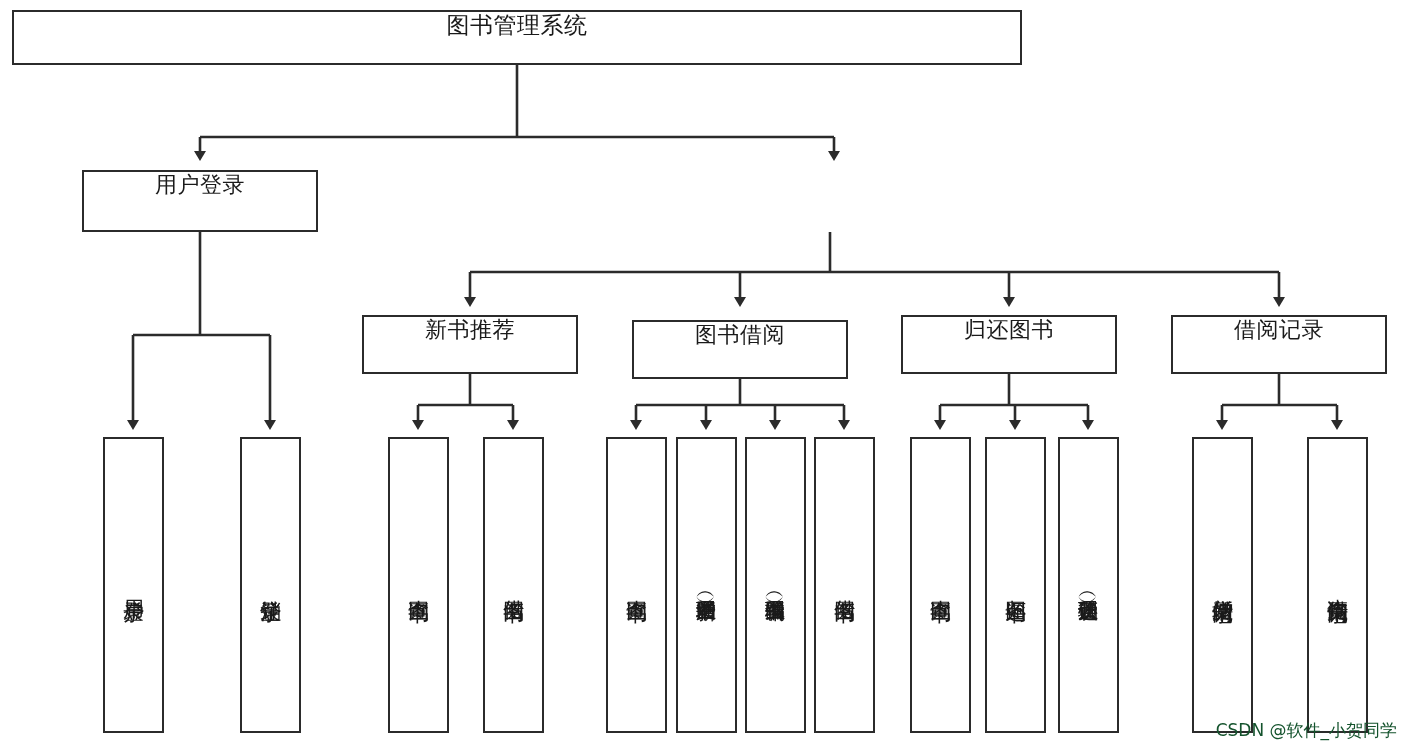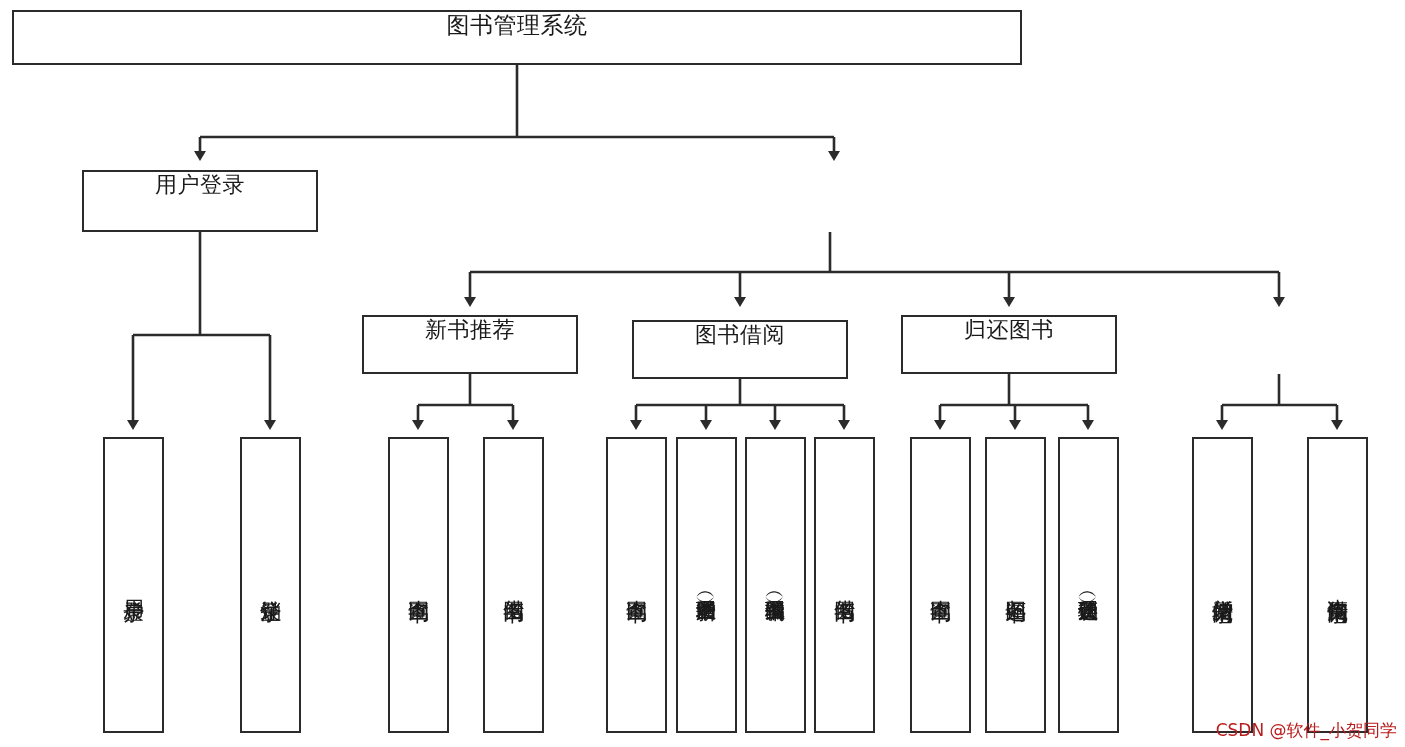--- a/index.html
+++ b/index.html
@@ -62,21 +62,21 @@
   .node.vertical.tight .node-label {
     font-size: 20px;
     line-height: 1.0;
     letter-spacing: 0px;
   }
   #watermark {
     position: absolute;
     right: 8px;
     bottom: 5px;
     font-size: 17px;
-    color: #b91c1c;
+    color: #14532d;
     z-index: 5;
     white-space: nowrap;
     font-family: "DejaVu Sans", "Liberation Sans", sans-serif;
   }
 </style>
 </head>
 <body>
 
 <div id="diagram-root">
 
@@ -140,20 +140,23 @@
 
   <div class="node horizontal" style="left:362px; top:315px; width:216px; height:59px;">
     <span class="node-label">新书推荐</span>
   </div>
   <div class="node horizontal" style="left:632px; top:320px; width:216px; height:59px;">
     <span class="node-label">图书借阅</span>
   </div>
   <div class="node horizontal" style="left:901px; top:315px; width:216px; height:59px;">
     <span class="node-label">归还图书</span>
   </div>
+  <div class="node horizontal" style="left:1171px; top:315px; width:216px; height:59px;">
+    <span class="node-label">借阅记录</span>
+  </div>
 
   <div class="node vertical" style="left:103px; top:437px; width:61px; height:296px;">
     <span class="node-label">用户登录</span>
   </div>
   <div class="node vertical" style="left:240px; top:437px; width:61px; height:296px;">
     <span class="node-label">注销登录</span>
   </div>
 
   <div class="node vertical" style="left:388px; top:437px; width:61px; height:296px;">
     <span class="node-label">查询图书</span>

